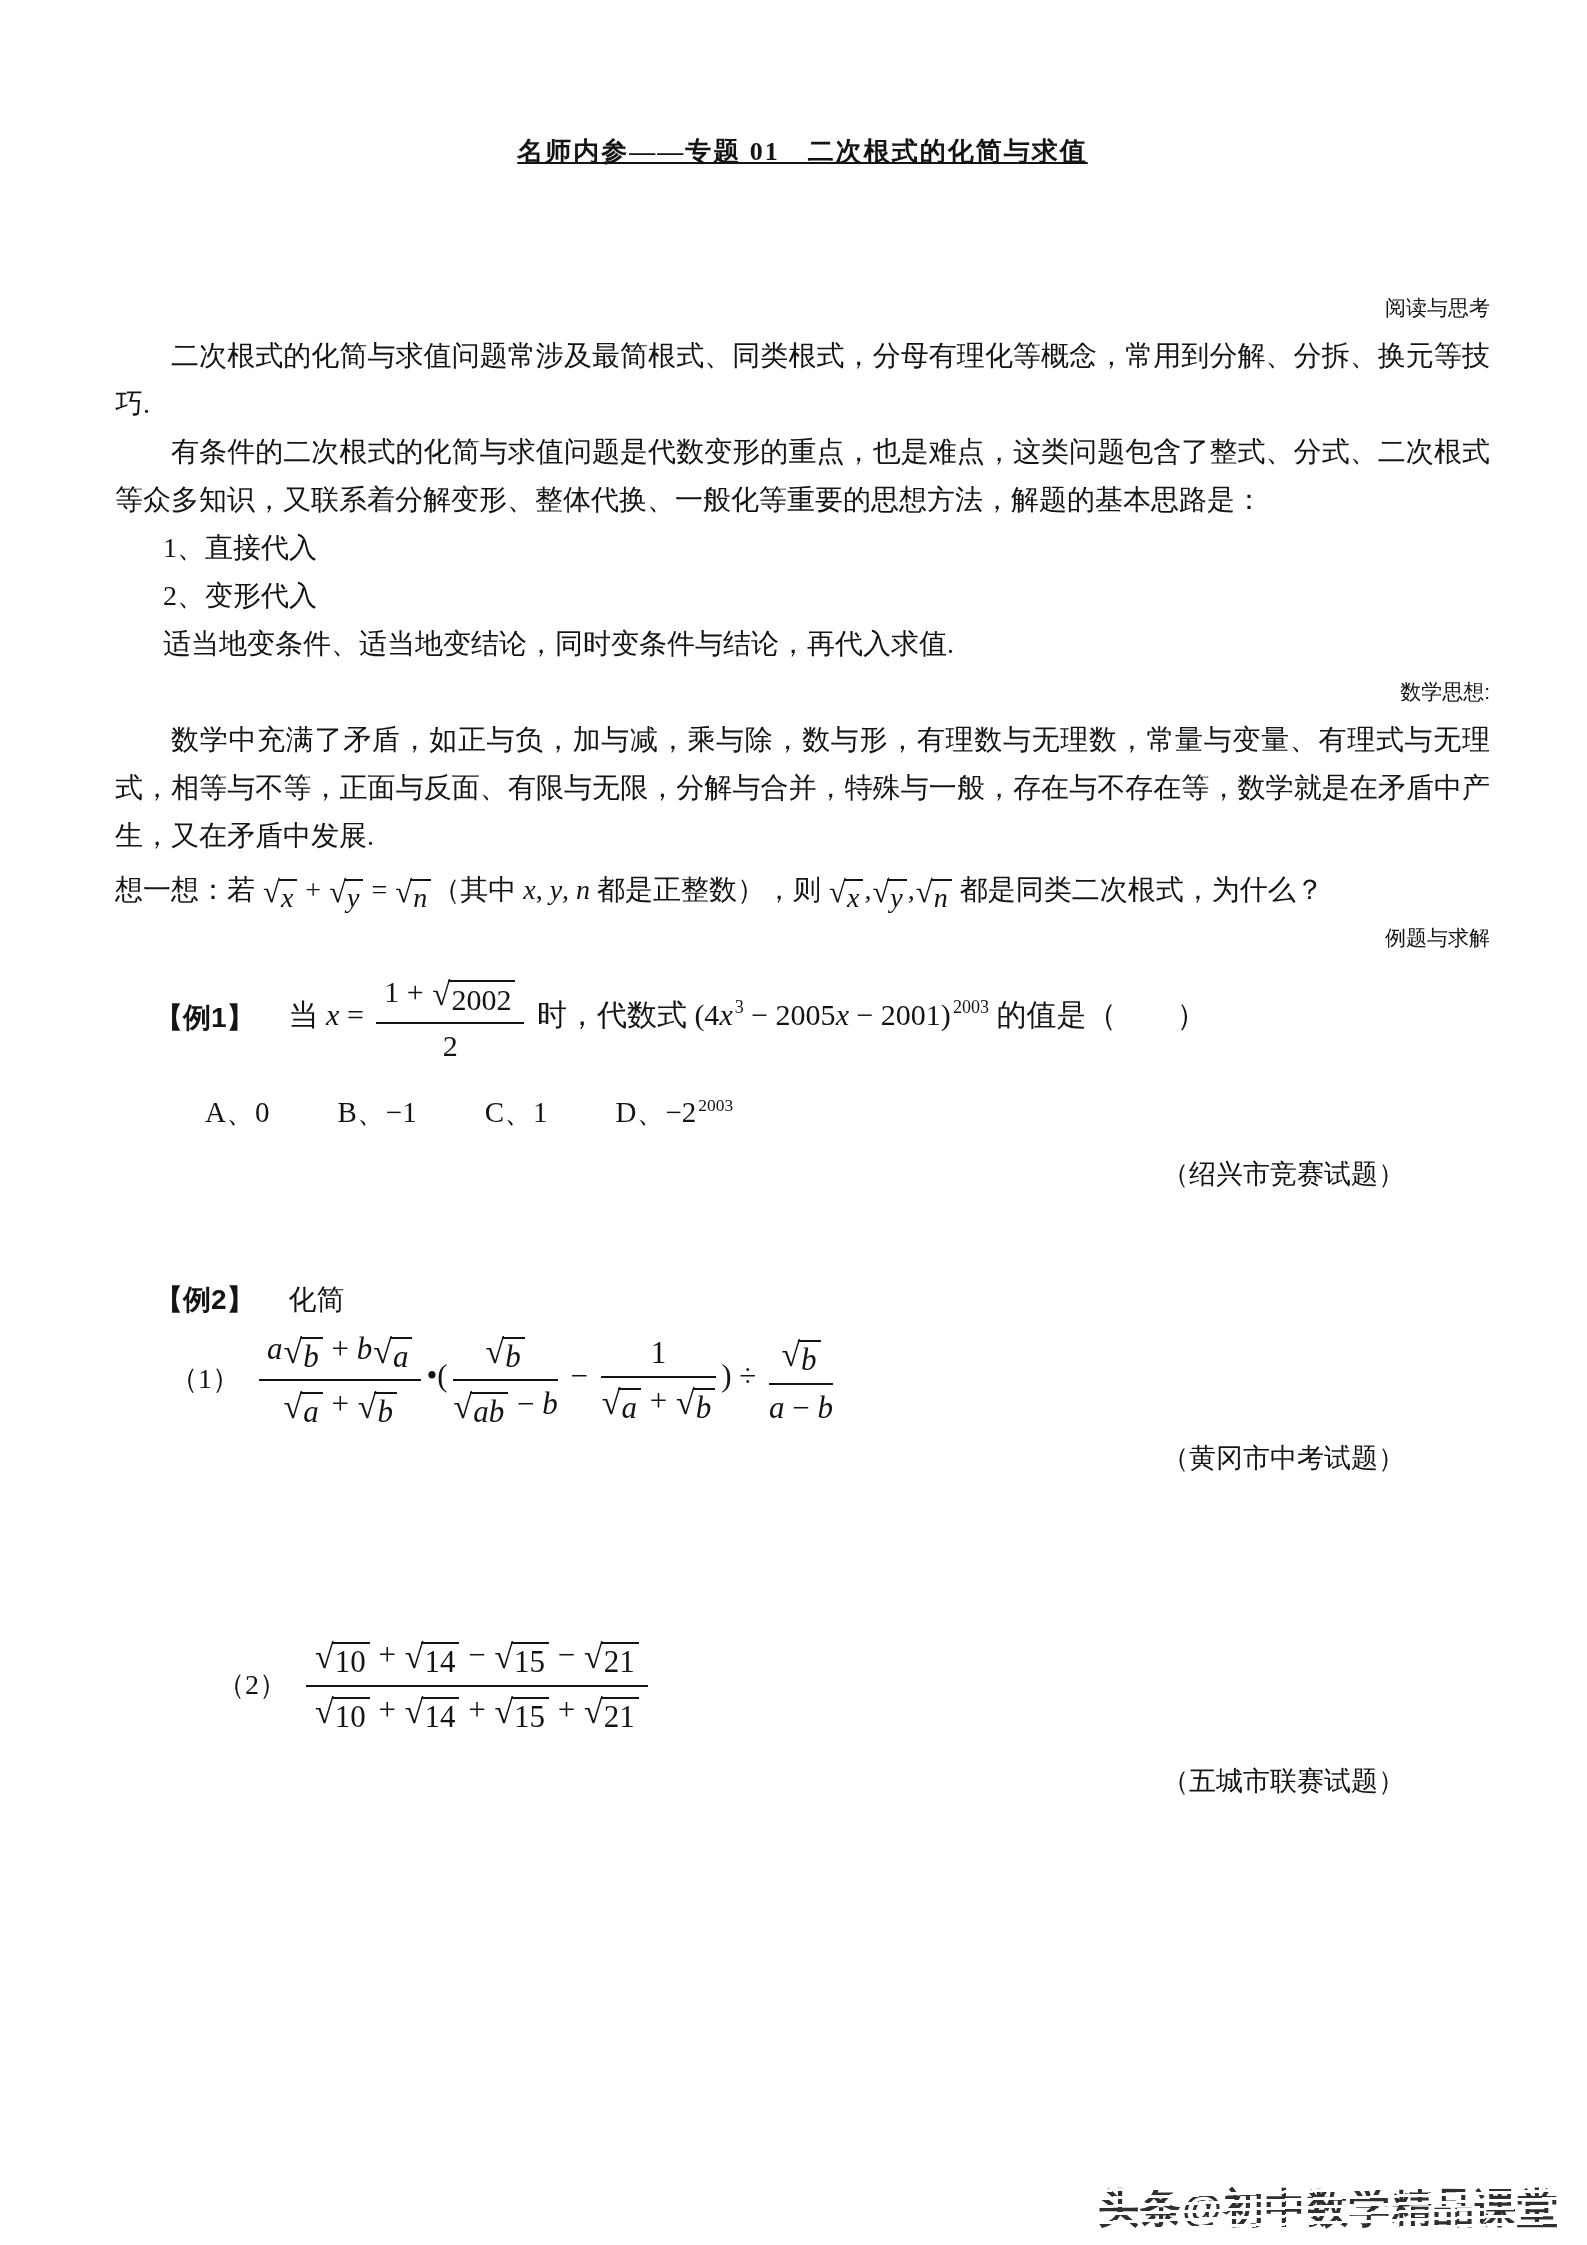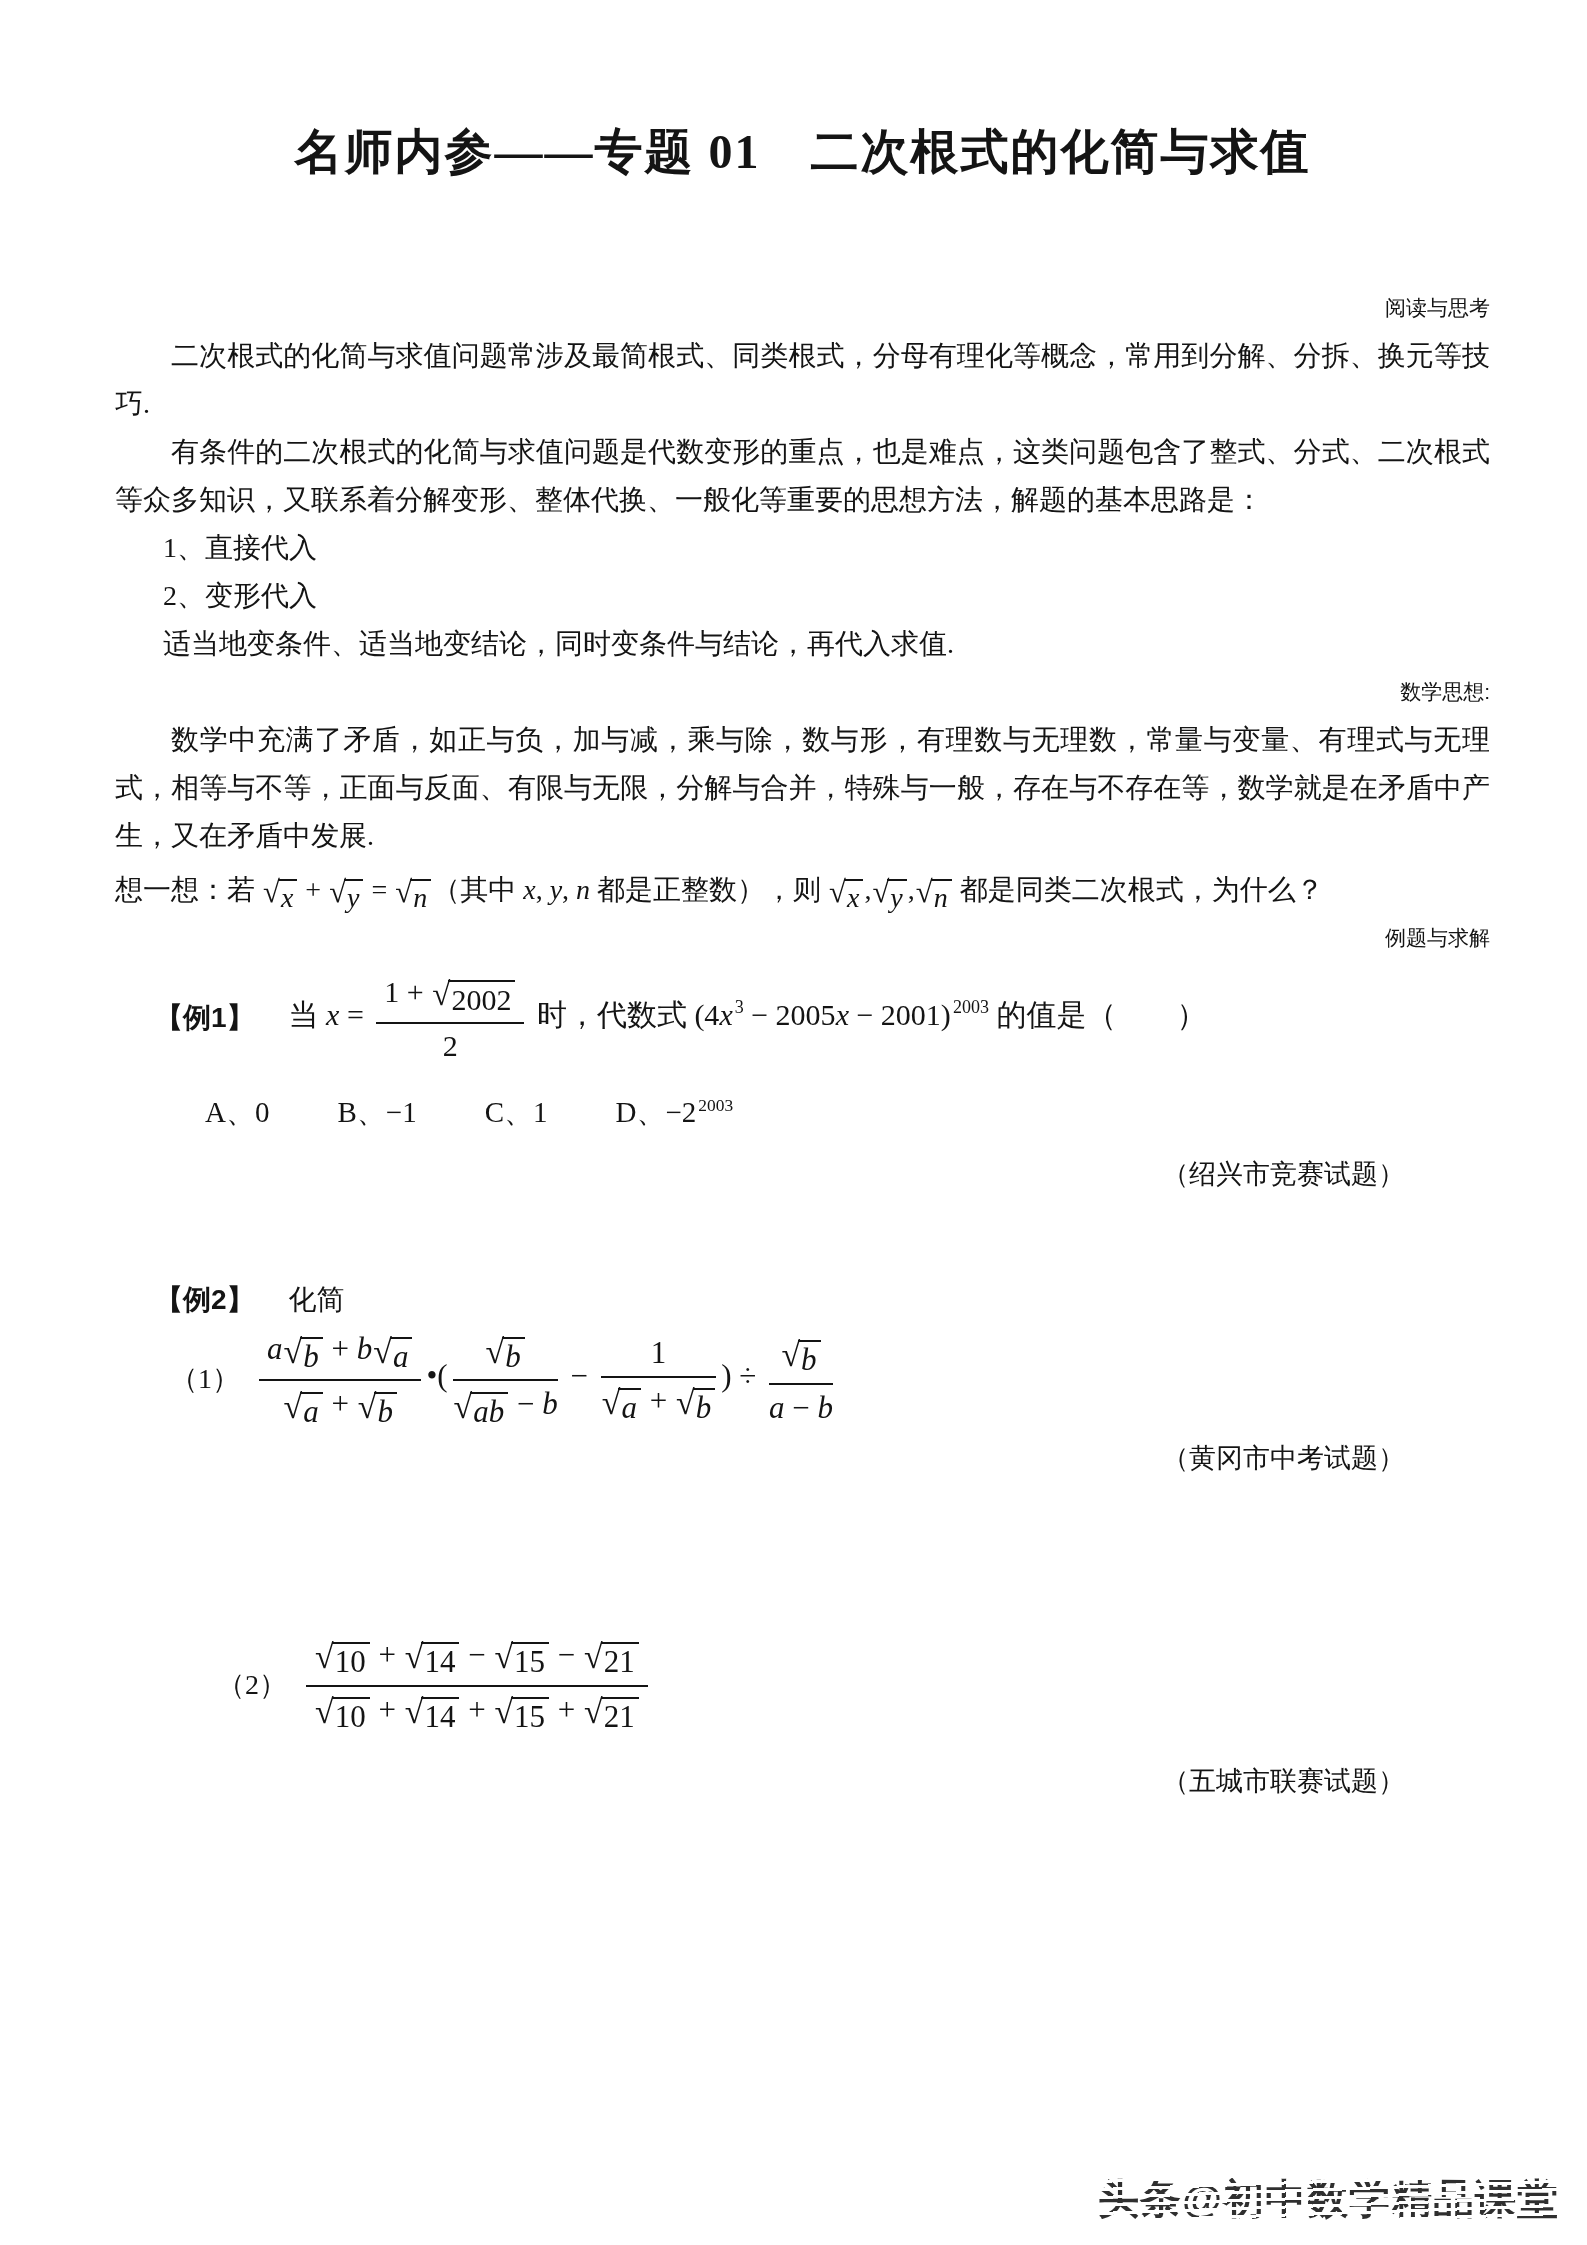--- a/index.html
+++ b/index.html
@@ -12,25 +12,26 @@
     padding:125px 97px 0 115px;
     font-family:"Liberation Serif","DejaVu Serif",serif;
     color:#141414;
     font-size:28px;
     line-height:48px;
     overflow:hidden;
   }
   .title{
     margin:0;
     text-align:center;
-    font-size:48px;
+    font-size:26px;
     line-height:54px;
     font-weight:bold;
     letter-spacing:2px;
     font-family:"Liberation Serif","DejaVu Serif",serif;
+    text-decoration:underline;
   }
   .sec-heading{
     margin:0;
     font-size:21px;
     line-height:48px;
     font-weight:normal;
     font-family:"Liberation Sans","DejaVu Sans",sans-serif;
     text-align:right;
   }
   .reading-heading{margin-top:105px;}
@@ -92,21 +93,21 @@
     vertical-align:-0.18em;margin:0 1px;
   }
   .sqrt-sym{line-height:1;font-size:1.1em;transform:translateY(-0.05em);margin-right:-2px;}
   .rad{border-top:2.5px solid #141414;padding:1px 4px 0 3px;line-height:1.12;}
   .msup{
     font-size:0.6em;line-height:0;vertical-align:0.65em;margin-left:2px;
   }
   
   .watermark{
     position:absolute;
-    right:28px;bottom:22px;
+    right:28px;bottom:13px;
     font-family:"Liberation Sans","DejaVu Sans",sans-serif;
     font-weight:bold;
     font-size:41px;
     letter-spacing:1px;
     color:#3b3b3b;
   }
   @supports ((-webkit-background-clip:text) or (background-clip:text)){
     .watermark{
       background:repeating-linear-gradient(178deg,#2f2f2f 0 5px,#ffffff 5px 8px);
       -webkit-background-clip:text;background-clip:text;

